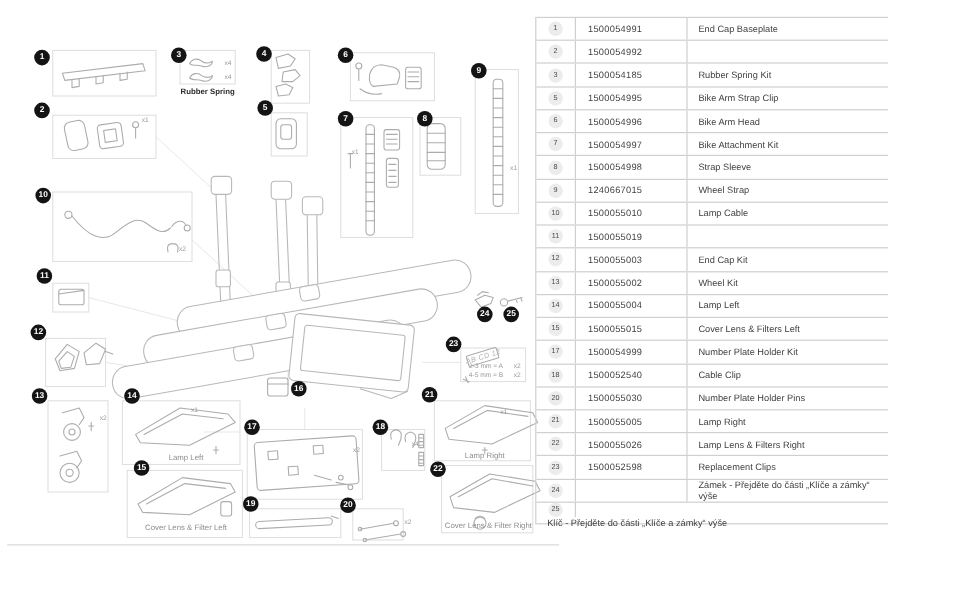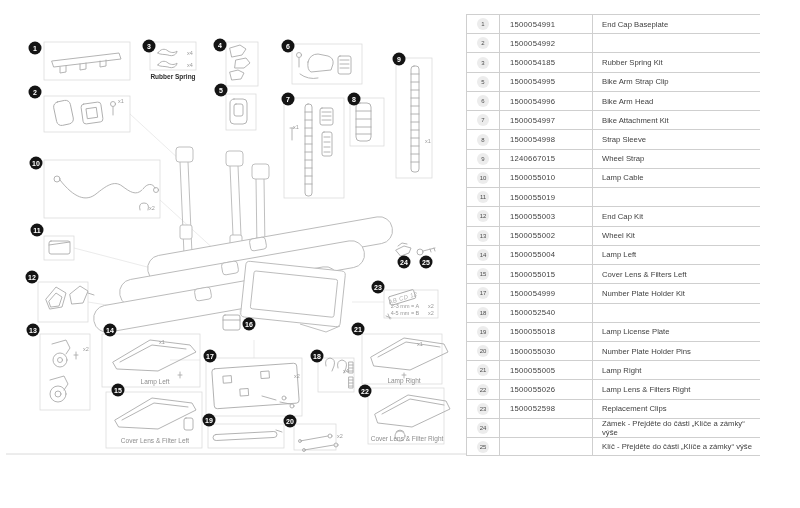--- a/index.html
+++ b/index.html
@@ -12,24 +12,24 @@
            color:#fff;font-size:7px;font-weight:bold;display:flex;align-items:center;
            justify-content:center;transform:translate(-50%,-50%);z-index:3;}
   .dlabel{position:absolute;transform:translateX(-50%);font-size:6.5px;color:#8d8d8d;
           white-space:nowrap;z-index:2;}
   .dlabel.bold{color:#2d2d2d;font-weight:bold;}
   .annot{position:absolute;transform:translateX(-50%);font-size:5.5px;color:#999;
          white-space:nowrap;z-index:2;}
   .annot.slant{transform:translateX(-50%) rotate(-17deg);font-style:italic;color:#b0b0b0;
                font-size:6px;letter-spacing:.4px;}
   
-  .table-panel{position:absolute;left:466px;top:14px;width:293px;border-left:1px solid #cfcfcf;}
+  .table-panel{position:absolute;left:446px;top:14px;width:293px;border-left:1px solid #cfcfcf;}
   .trow{display:flex;height:19.24px;border-top:1px solid #cfcfcf;box-sizing:border-box;
         align-items:stretch;font-size:7.7px;color:#3f3f3f;}
-  .trow:last-child{border-bottom:1px solid #cfcfcf;}
+  .trow:last-child{border-bottom:1px solid #cfcfcf;flex-direction:column;}
   .c1{width:33px;flex:none;display:flex;align-items:center;justify-content:center;
       border-right:1px solid #cfcfcf;box-sizing:border-box;}
   .numcirc{width:12px;height:12px;border-radius:50%;background:#ececec;color:#4c4c4c;
            font-size:6px;display:flex;align-items:center;justify-content:center;}
   .c2{width:93px;flex:none;display:flex;align-items:center;padding-left:10px;
       border-right:1px solid #cfcfcf;box-sizing:border-box;letter-spacing:.25px;}
   .c3{flex:1;display:flex;align-items:center;padding-left:9px;box-sizing:border-box;}
 </style>
 </head>
 <body>
@@ -395,27 +395,21 @@
           <span class="numcirc">17</span>
         </div>
         <div class="c2">1500054999</div>
         <div class="c3">Number Plate Holder Kit</div>
       </div>
       <div class="trow">
         <div class="c1">
           <span class="numcirc">18</span>
         </div>
         <div class="c2">1500052540</div>
-      </div>
-      <div class="trow">
-        <div class="c1">
-          <span class="numcirc">19</span>
-        </div>
-        <div class="c2">1500055018</div>
-        <div class="c3">Lamp License Plate</div>
+        <div class="c3">Cable Clip</div>
       </div>
       <div class="trow">
         <div class="c1">
           <span class="numcirc">20</span>
         </div>
         <div class="c2">1500055030</div>
         <div class="c3">Number Plate Holder Pins</div>
       </div>
       <div class="trow">
         <div class="c1">

